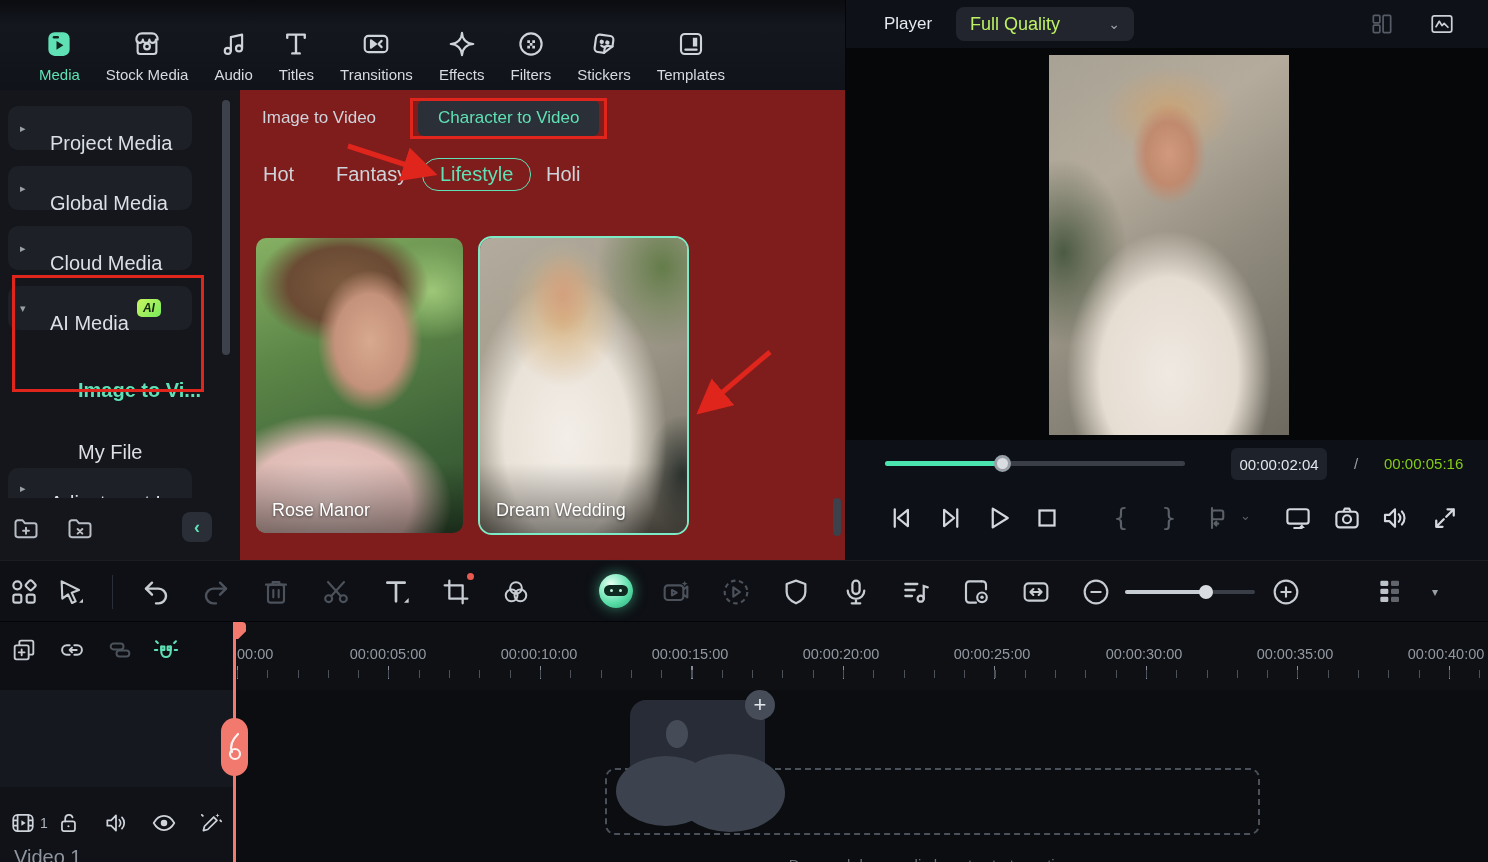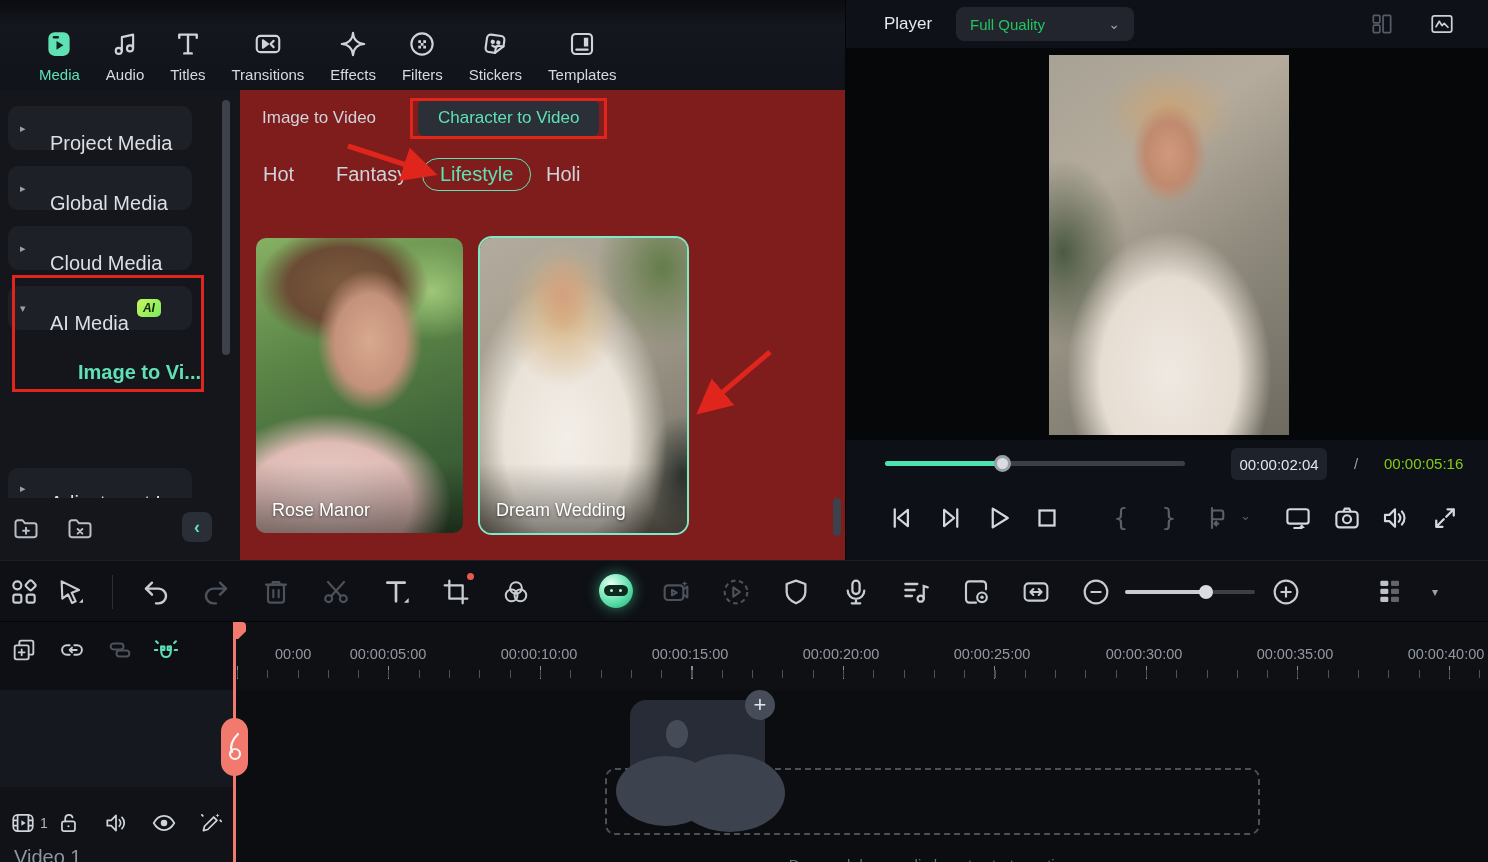--- a/index.html
+++ b/index.html
@@ -23,21 +23,21 @@
   .nav-item.active .nav-ic{color:var(--teal);}
 
   
   .sidebar{position:absolute;left:0;top:90px;width:240px;height:470px;background:#14161c;}
   .sb-item{position:absolute;left:8px;width:184px;height:44px;background:#1d2027;border-radius:10px;
     display:flex;align-items:center;padding:0 12px;cursor:pointer;}
   .sb-caret{width:22px;font-size:11px;color:#9aa0a8;}
   .sb-label{font-size:20px;color:#dcdfe5;margin-left:8px;white-space:nowrap;margin-top:31px;}
   .ai-badge{margin-left:8px;background:linear-gradient(135deg,#c8f55f,#79ec5c);color:#17230d;
     font-size:12px;font-weight:bold;font-style:italic;padding:2px 6px;border-radius:5px;}
-  .sb-child{position:absolute;left:0;width:232px;height:36px;display:flex;align-items:flex-end;
+  .sb-child{position:absolute;left:0;width:232px;height:36px;display:flex;align-items:flex-start;
     padding-left:78px;cursor:pointer;}
   .sb-child .sb-label{margin-left:0;}
   .sb-child.active .sb-label{color:var(--teal);font-weight:bold;}
   .sb-plain .sb-label{color:#dcdfe5;}
   .sb-bottom{position:absolute;left:0;bottom:0;width:240px;height:62px;background:#14161c;
     display:flex;align-items:center;gap:26px;padding-left:12px;}
   .sb-tool{width:28px;height:28px;color:#b9bec6;cursor:pointer;}
   .collapse-btn{position:absolute;right:28px;bottom:18px;width:30px;height:30px;background:#2a2e37;
     border-radius:8px;color:var(--teal);display:flex;align-items:center;justify-content:center;
     font-size:18px;font-weight:bold;cursor:pointer;}
@@ -70,21 +70,21 @@
     radial-gradient(55px 85px at 98% 80%, #2e3430 0%, rgba(0,0,0,0) 70%),
     linear-gradient(150deg,#b3ac9e 0%,#a49d8e 40%,#8a8578 70%,#716c60 100%);}
   .content-scroll{position:absolute;left:593px;top:408px;width:8px;height:38px;background:#3c414b;border-radius:4px;cursor:pointer;}
 
   
   .player{position:absolute;left:845px;top:0;width:643px;height:560px;background:#0d1016;border-left:1px solid #04050a;}
   .player-header{position:absolute;left:0;top:0;right:0;height:48px;background:#0e1117;}
   .player-title{position:absolute;left:38px;top:14px;font-size:17px;color:#e6e9ee;}
   .quality-dd{position:absolute;left:110px;top:7px;width:178px;height:34px;background:#22252d;border-radius:8px;
     display:flex;align-items:center;padding:0 14px;cursor:pointer;}
-  .quality-dd .q-label{font-size:15px;color:#22c55e;flex:1;}
+  .quality-dd .q-label{font-size:18px;color:#bef264;flex:1;}
   .q-chev{font-size:14px;color:#9aa0a8;}
   .ph-icon{position:absolute;top:11px;width:26px;height:26px;cursor:pointer;}
   .preview-area{position:absolute;left:0;top:48px;right:0;height:392px;background:#060708;}
   .preview-photo{position:absolute;left:203px;top:7px;width:240px;height:380px;background:
     radial-gradient(52px 70px at 50% 26%, #d19a7e 0%, #c08a6f 45%, rgba(0,0,0,0) 72%),
     radial-gradient(95px 65px at 50% 15%, #c9a477 0%, rgba(0,0,0,0) 70%),
     radial-gradient(125px 175px at 50% 84%, #efe9e2 0%, #e6ddd2 55%, rgba(0,0,0,0) 82%),
     radial-gradient(85px 125px at 6% 52%, #4c5a43 0%, rgba(0,0,0,0) 75%),
     linear-gradient(145deg,#a7a294 0%,#b5ab9c 30%,#8f8a7d 60%,#6e6a60 100%);}
   .seek-row{position:absolute;left:0;top:440px;right:0;height:50px;}
@@ -124,21 +124,21 @@
   .tl-left .strip{position:absolute;left:0;top:68px;width:235px;height:97px;background:#16181f;}
   .tl-left .ctrlrow{position:absolute;left:0;top:165px;width:235px;height:75px;background:#101218;}
   .tlt{position:absolute;top:14px;width:28px;height:28px;color:#c8ccd3;cursor:pointer;}
   .tlt.dim{color:#4c525b;}
   .tlt.teal{color:var(--teal);}
   .trk{position:absolute;top:188px;width:26px;height:26px;color:#cfd3da;cursor:pointer;}
   .trk-num{position:absolute;left:40px;top:193px;font-size:14px;color:#aeb4bd;}
   .track-label{position:absolute;left:14px;top:224px;font-size:20px;color:#8f95a0;text-align:right;}
   .ruler{position:absolute;left:235px;top:0;width:1253px;height:68px;background:#0e1014;cursor:pointer;}
   .ruler-label{position:absolute;top:24px;font-size:14.5px;color:#9298a2;transform:translateX(-50%);white-space:nowrap;}
-  .ruler-label.first{transform:none;padding-left:38px;}
+  .ruler-label.first{transform:none;}
   .ticks-minor{position:absolute;left:237px;top:48px;width:1251px;height:8px;
     background:repeating-linear-gradient(to right,#4c525c 0 1px,rgba(0,0,0,0) 1px 30.3px);}
   .ticks-major{position:absolute;left:237px;top:44px;width:1251px;height:13px;
     background:repeating-linear-gradient(to right,#868c97 0 1px,rgba(0,0,0,0) 1px 151.5px);}
   .drop-zone{position:absolute;left:605px;top:146px;width:655px;height:67px;border:2px dashed #4b515b;border-radius:10px;cursor:pointer;}
   .placeholder{position:absolute;left:630px;top:78px;width:135px;height:100px;background:rgba(46,51,61,.85);
     border-radius:16px;}
   .placeholder .sun{position:absolute;left:36px;top:20px;width:22px;height:28px;border-radius:50%;background:#454c58;}
   .placeholder .hill1{position:absolute;left:-14px;bottom:-26px;width:100px;height:70px;border-radius:50%;background:#3d434e;}
   .placeholder .hill2{position:absolute;right:-20px;bottom:-32px;width:110px;height:78px;border-radius:50%;background:#3d434e;}
@@ -165,20 +165,28 @@
     <div class="nav-item active">
       <svg class="nav-ic" viewBox="0 0 24 24">
         <rect x="3.5" y="2.5" width="17" height="19" rx="5" fill="currentColor"></rect>
         <rect x="7" y="5.5" width="5" height="2" rx="1" fill="#10251d"></rect>
         <path d="M10 9.5 L15.5 13 L10 16.5 Z" fill="#10251d"></path>
       </svg>
       <span class="nav-label">Media</span>
     </div>
     <div class="nav-item">
       <svg class="nav-ic" viewBox="0 0 24 24" fill="none" stroke="currentColor" stroke-width="1.7" stroke-linecap="round" stroke-linejoin="round">
+        <path d="M4.5 10 V18 a2 2 0 0 0 2 2 h11 a2 2 0 0 0 2-2 V10"></path>
+        <path d="M3.5 8.5 C3.5 5.5 5.5 3.5 8 3.5 h8 c2.5 0 4.5 2 4.5 5 M3.5 8.5 a2.6 2.6 0 0 0 5.2 0 a2.6 2.6 0 0 0 5.2 0 a2.6 2.6 0 0 0 5.2 0"></path>
+        <circle cx="12" cy="14" r="2.3"></circle>
+      </svg>
+      <span class="nav-label">Stock Media</span>
+    </div>
+    <div class="nav-item">
+      <svg class="nav-ic" viewBox="0 0 24 24" fill="none" stroke="currentColor" stroke-width="1.7" stroke-linecap="round" stroke-linejoin="round">
         <path d="M9.5 17.5 V6.5 L18.5 4.5 V15.5"></path>
         <circle cx="7" cy="17.5" r="2.4"></circle>
         <circle cx="16" cy="15.5" r="2.4"></circle>
       </svg>
       <span class="nav-label">Audio</span>
     </div>
     <div class="nav-item">
       <svg class="nav-ic" viewBox="0 0 24 24" fill="none" stroke="currentColor" stroke-width="1.9" stroke-linecap="round">
         <path d="M5 4.5 h14 M5 4.5 v2.5 M19 4.5 v2.5 M12 4.5 v15 M9 19.5 h6"></path>
       </svg>
@@ -246,20 +254,23 @@
       <span class="sb-caret">▸</span>
       <span class="sb-label">Cloud Media</span>
     </div>
     <div class="sb-item" style="top:196px">
       <span class="sb-caret">▾</span>
       <span class="sb-label">AI Media</span>
       <span class="ai-badge">AI</span>
     </div>
     <div class="sb-child active" style="top:258px">
       <span class="sb-label">Image to Vi...</span>
+    </div>
+    <div class="sb-child sb-plain" style="top:320px">
+      <span class="sb-label">My File</span>
     </div>
     <div class="sb-item" style="top:378px;height:40px">
       <span class="sb-caret">▸</span>
       <span class="sb-label">Adjustment La</span>
     </div>
     <div class="sb-scroll"></div>
 
     <div class="sb-bottom">
       <svg class="sb-tool" viewBox="0 0 24 24" fill="none" stroke="currentColor" stroke-width="1.7" stroke-linecap="round" stroke-linejoin="round">
         <path d="M3 6.5 a2 2 0 0 1 2-2 h4 l2 2.5 h8 a2 2 0 0 1 2 2 V17 a2 2 0 0 1-2 2 H5 a2 2 0 0 1-2-2 Z"></path>

